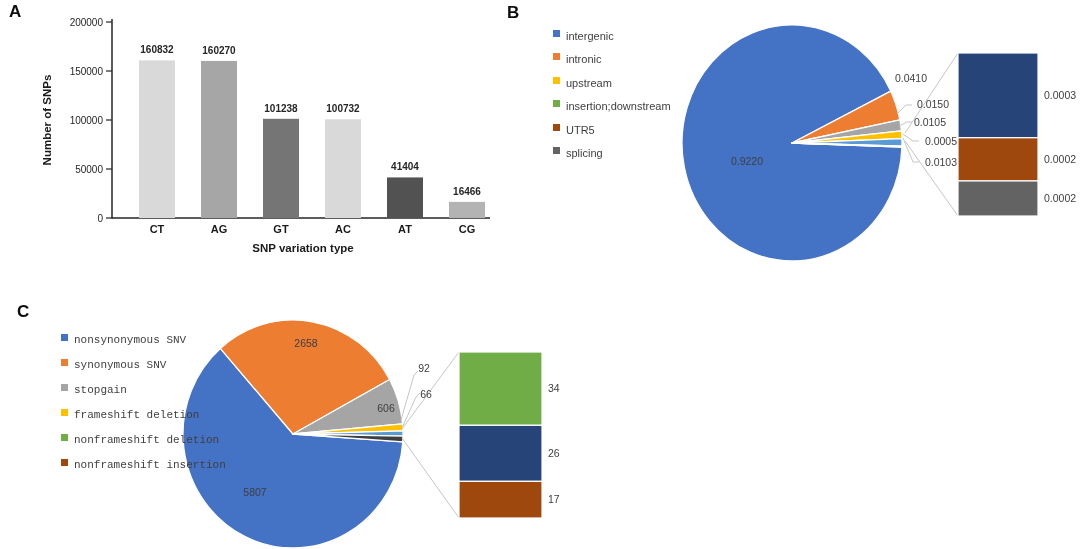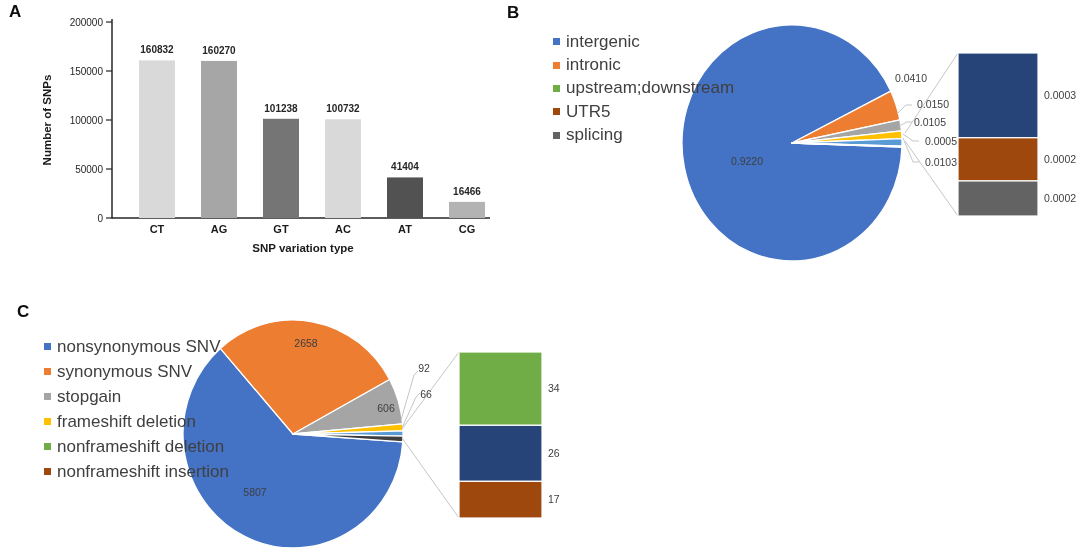--- a/index.html
+++ b/index.html
@@ -11,24 +11,24 @@
   .val{fill:#262626;font-size:10px;font-weight:600;}
   .cat{fill:#1a1a1a;font-size:11px;font-weight:700;}
   .axis-title{fill:#1a1a1a;font-size:11.5px;font-weight:600;}
   .lbl{fill:#404040;font-size:10.5px;}
   .inlbl{fill:#3c4043;font-size:10.5px;}
   .panel-letter{position:absolute;font-size:17px;font-weight:700;color:#0d0d0d;line-height:1;}
   .letter-a{left:9px;top:3px;}
   .letter-b{left:507px;top:4px;}
   .letter-c{left:17px;top:303px;}
   .legend{position:absolute;}
-  .legend-item{display:flex;align-items:center;gap:6px;color:#3f3f3f;font-size:17px;white-space:nowrap;}
+  .legend-item{display:flex;gap:6px;color:#3f3f3f;font-size:11px;white-space:nowrap;}
   .legend-b{left:553px;top:30px;}
   .legend-b .legend-item{height:23.4px;}
-  .legend-c{left:44px;top:334px;}
+  .legend-c{left:61px;top:334px;font-family:Liberation Mono, monospace;}
   .legend-c .legend-item{height:25px;}
   .swatch{width:7px;height:7px;display:inline-block;flex:none;}
 </style>
 </head>
 <body>
 
 <div class="canvas">
   <svg id="charts" width="1080" height="549">
       <line x1="112" y1="19" x2="112" y2="218.75" stroke="#262626" stroke-width="1.5"></line>
       <line x1="112" y1="218" x2="490" y2="218" stroke="#262626" stroke-width="1.5"></line>
@@ -115,22 +115,26 @@
   <div id="legend-b" class="legend legend-b">
       <div class="legend-item">
         <span class="swatch" style="background: rgb(68, 114, 196);"></span>
         <span class="legend-label">intergenic</span>
       </div>
       <div class="legend-item">
         <span class="swatch" style="background: rgb(237, 125, 49);"></span>
         <span class="legend-label">intronic</span>
       </div>
       <div class="legend-item">
+        <span class="swatch" style="background: rgb(255, 192, 0);"></span>
+        <span class="legend-label">upstream</span>
+      </div>
+      <div class="legend-item">
         <span class="swatch" style="background: rgb(112, 173, 71);"></span>
-        <span class="legend-label">upstream;downstream</span>
+        <span class="legend-label">insertion;downstream</span>
       </div>
       <div class="legend-item">
         <span class="swatch" style="background: rgb(158, 72, 14);"></span>
         <span class="legend-label">UTR5</span>
       </div>
       <div class="legend-item">
         <span class="swatch" style="background: rgb(99, 99, 99);"></span>
         <span class="legend-label">splicing</span>
       </div>
     </div>

